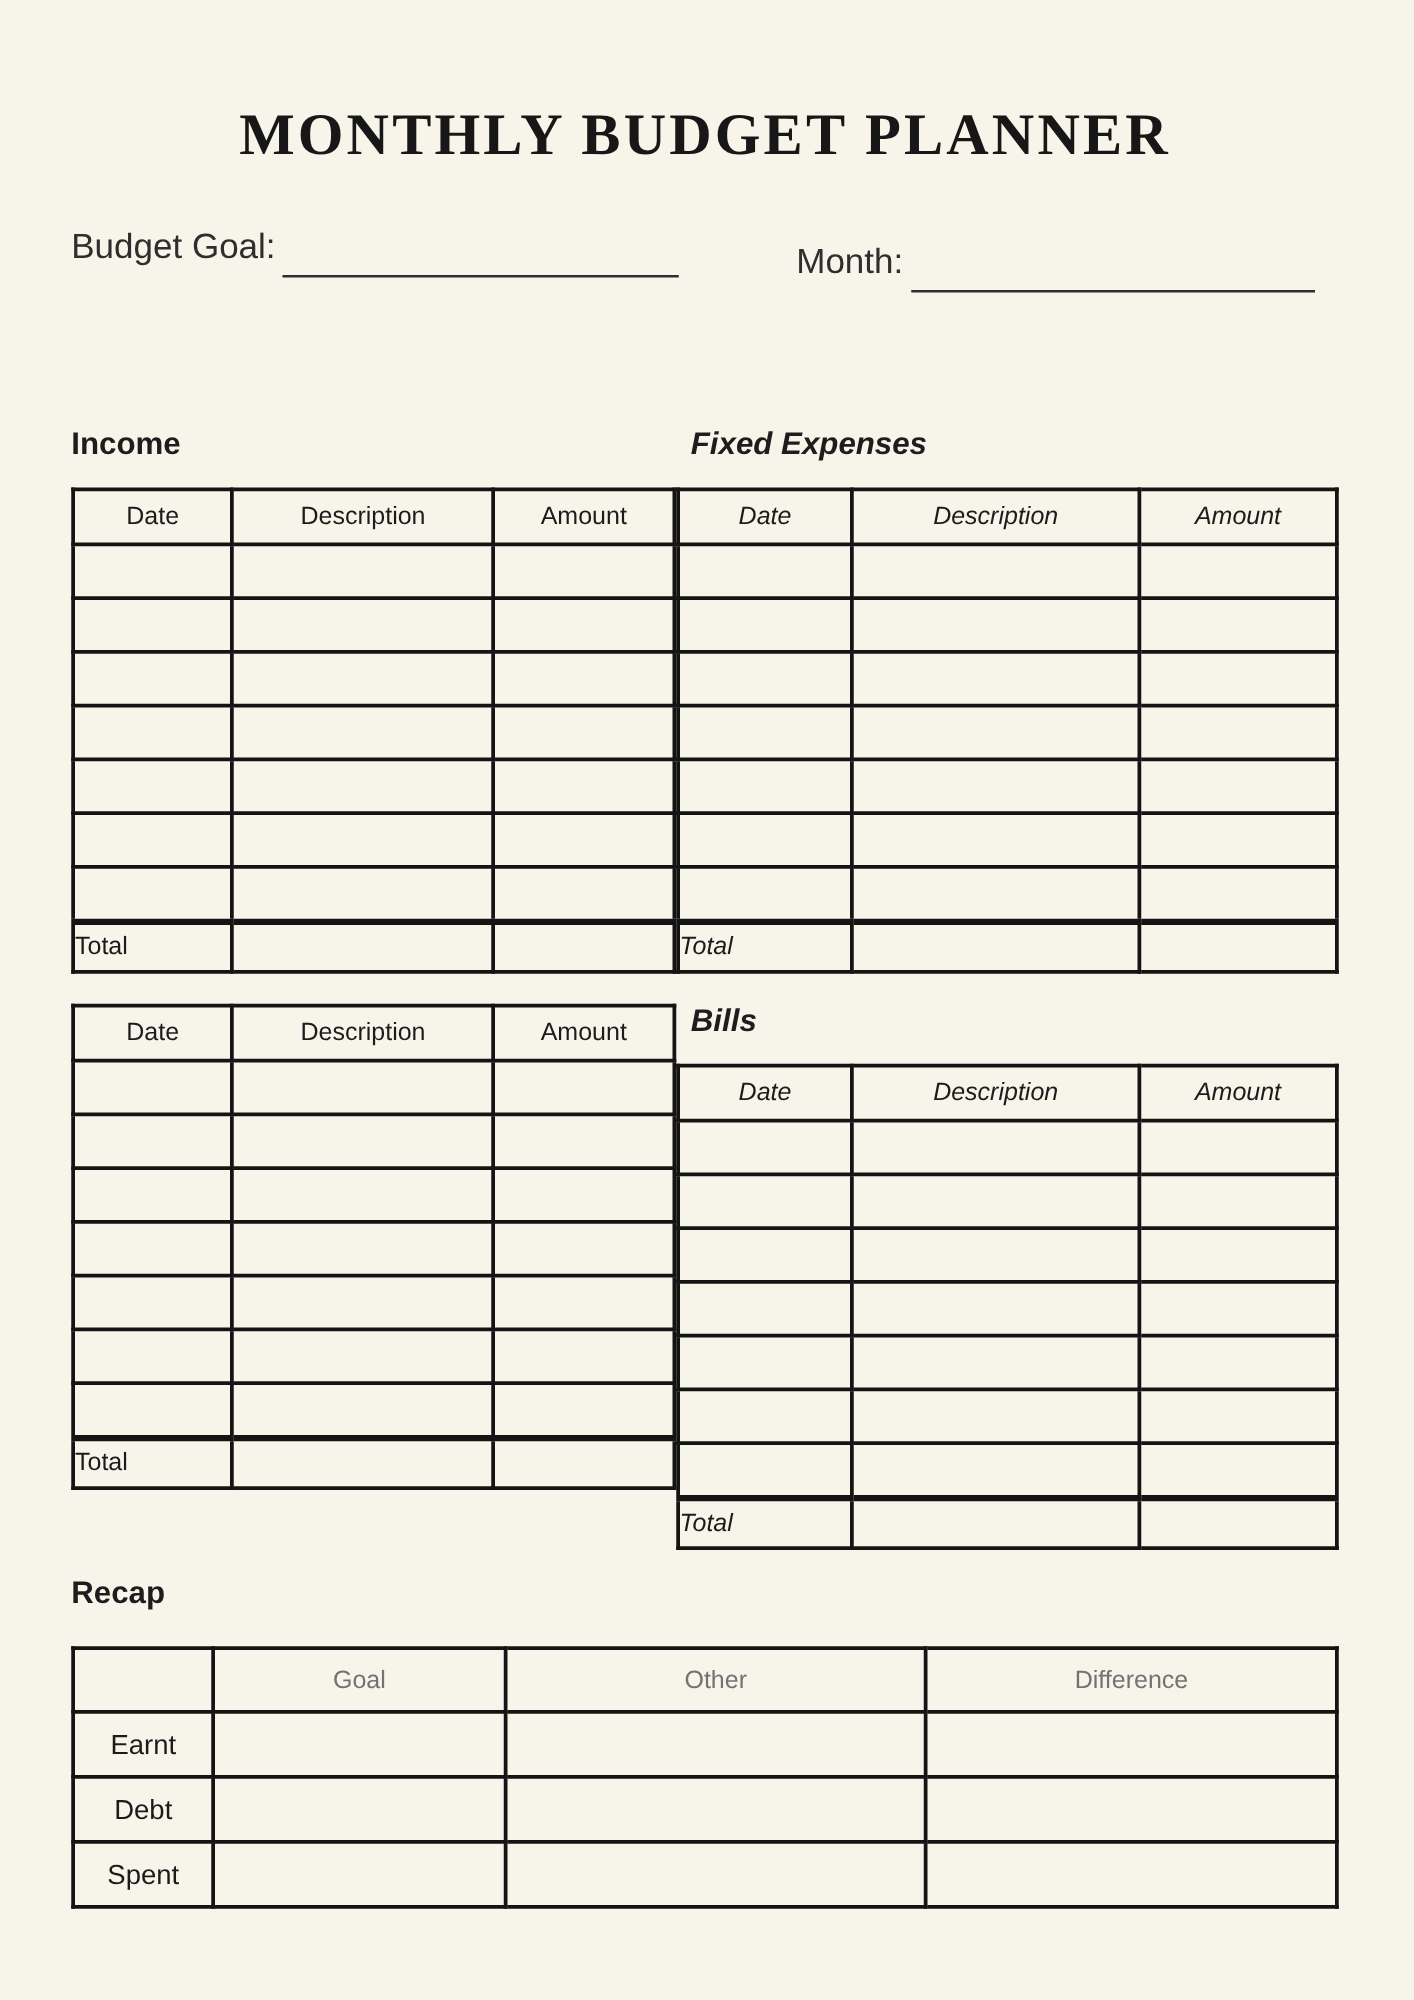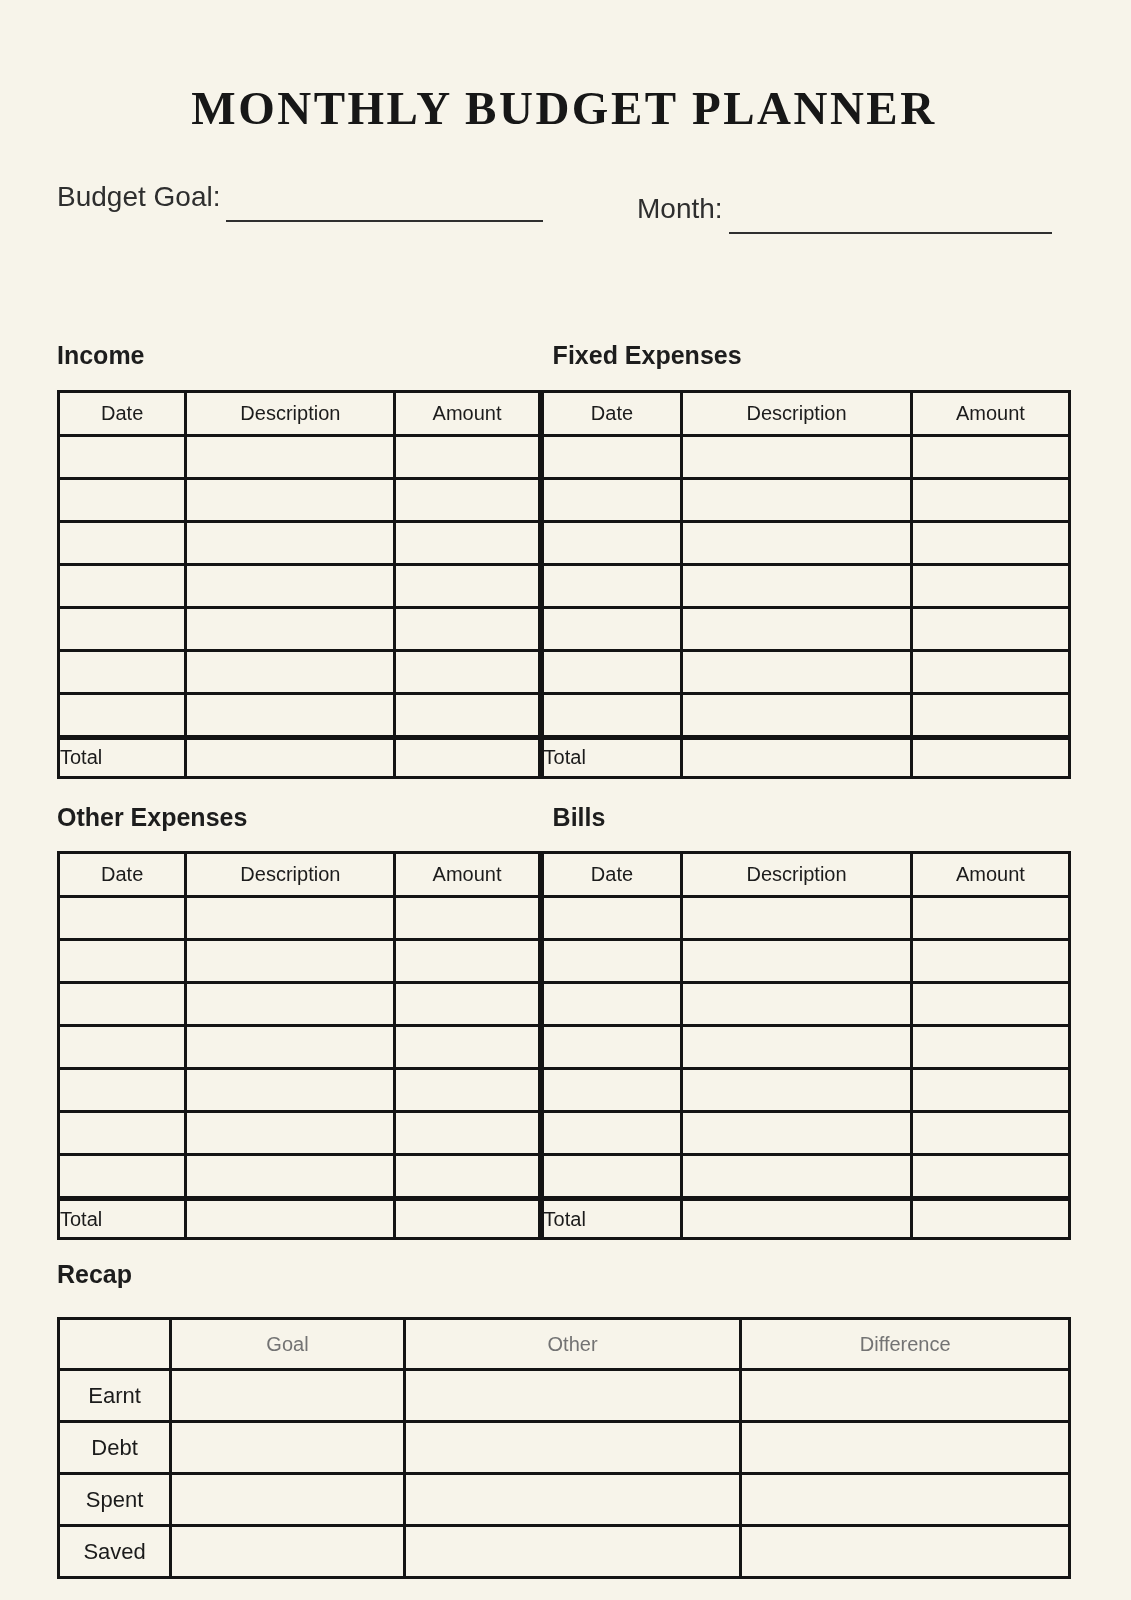--- a/index.html
+++ b/index.html
@@ -57,21 +57,21 @@
     line-height: 1.15;
     font-weight: 700;
     color: #1d1d1d;
   }
   .table-section.right .section-heading { margin-left: 12px; }
   
   .tables-row { display: flex; justify-content: space-between; }
   .tables-row-1 { margin-top: 116px; }
   .tables-row-2 { margin-top: 24px; }
   .table-section.left  { width: 486px; }
-  .table-section.right { width: 533px; }
+  .table-section.right { width: 533px; font-style: italic; }
   table { border-collapse: collapse; table-layout: fixed; width: 100%; }
   th, td { border: 3px solid #141414; padding: 0; }
   .entry-table col.c-date   { width: 26.5%; }
   .entry-table col.c-desc   { width: 43.5%; }
   .entry-table col.c-amount { width: 30%; }
   .entry-table thead th {
     height: 41px;
     font-weight: 400;
     font-size: 20px;
     text-align: center;
@@ -246,21 +246,20 @@
             <td class="total-label">Total</td>
             <td class="blank-cell"></td>
             <td class="blank-cell"></td>
           </tr>
         </tfoot>
       </table>
     </section>
     </div>
   <div class="tables-row tables-row-2" id="tables-row-2">
       <section class="table-section left">
-      <h2 class="section-heading">Other Expenses</h2>
       <table class="entry-table">
         <colgroup>
             <col class="c-date">
             <col class="c-desc">
             <col class="c-amount">
           </colgroup>
         <thead>
           <tr>
             <th>Date</th>
             <th>Description</th>
@@ -405,23 +404,17 @@
           <td class="blank-cell"></td>
           <td class="blank-cell"></td>
           <td class="blank-cell"></td>
         </tr>
         <tr>
           <td class="rc-label">Spent</td>
           <td class="blank-cell"></td>
           <td class="blank-cell"></td>
           <td class="blank-cell"></td>
         </tr>
-        <tr>
-          <td class="rc-label">Saved</td>
-          <td class="blank-cell"></td>
-          <td class="blank-cell"></td>
-          <td class="blank-cell"></td>
-        </tr>
       </tbody>
     </table>
   </section>
 
 </div>
 
 </body></html>

